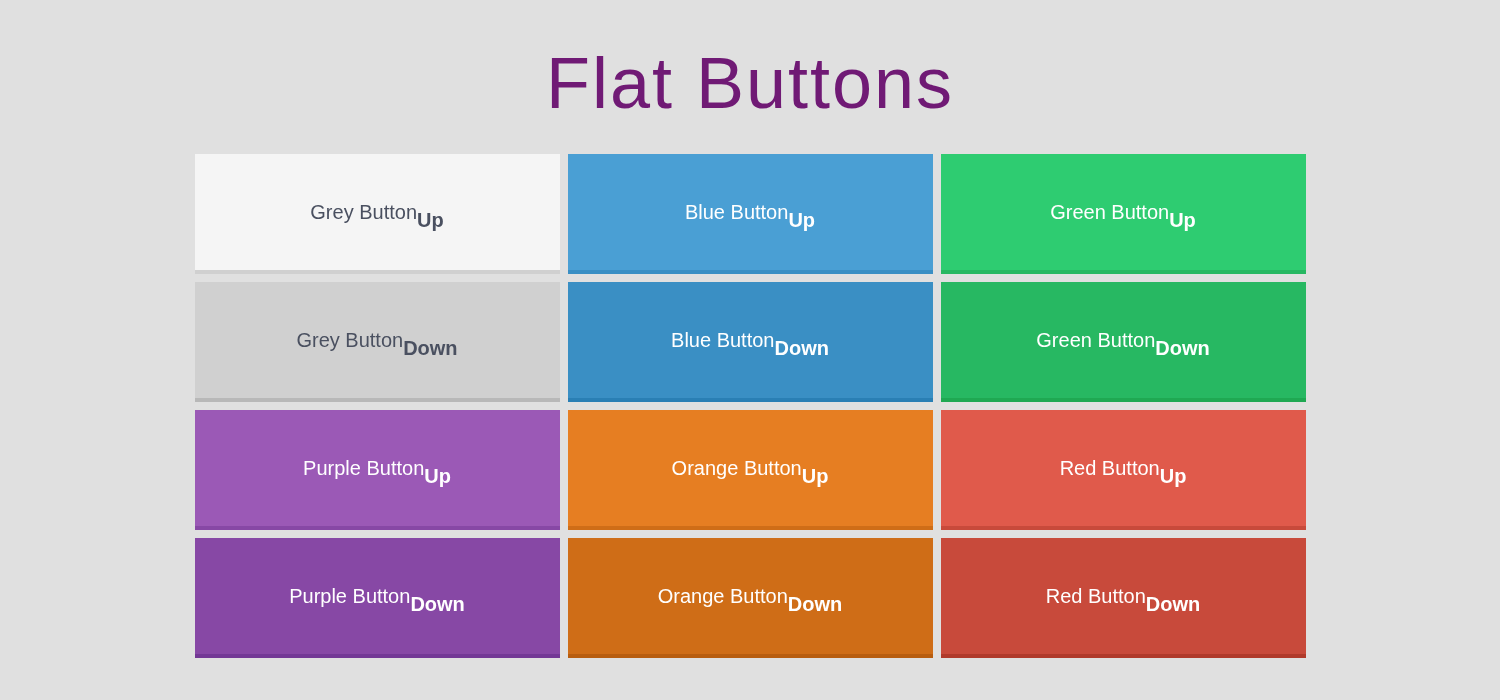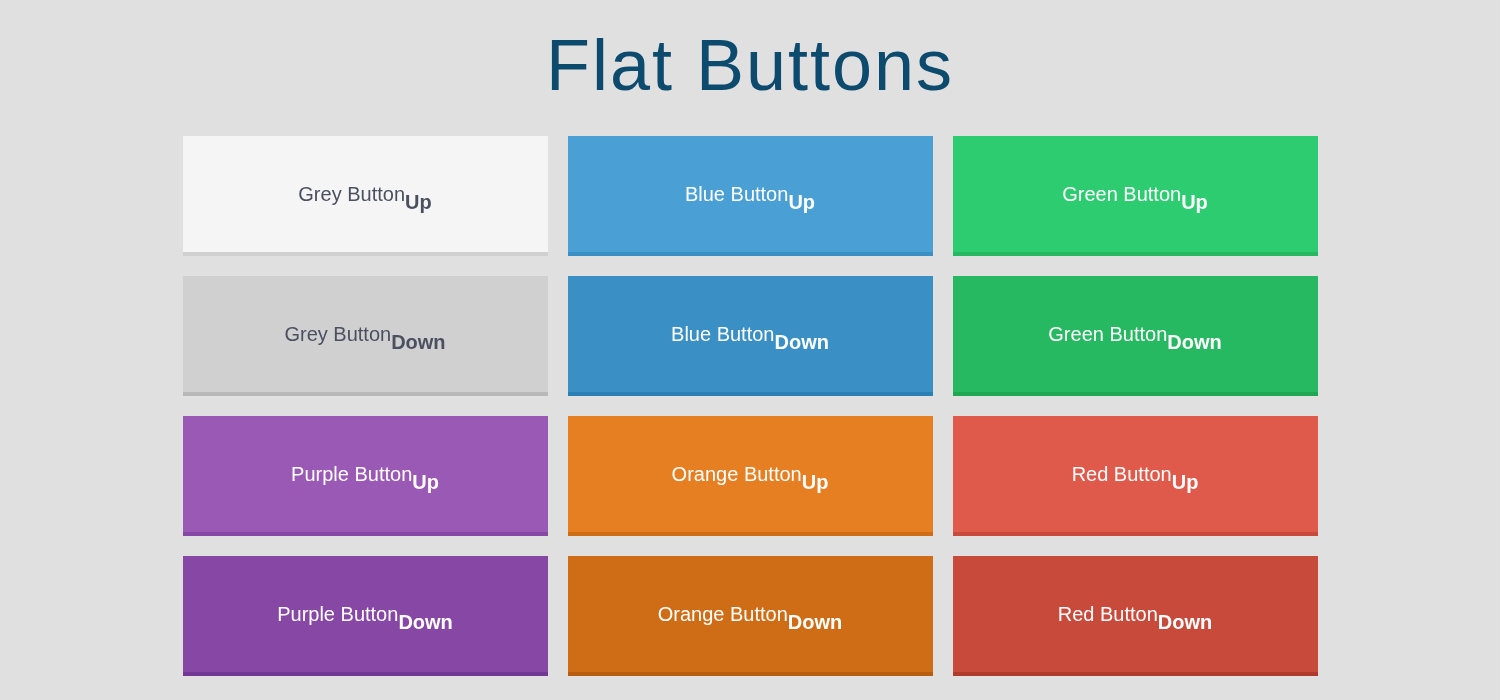--- a/index.html
+++ b/index.html
@@ -11,30 +11,30 @@
       flex-direction: column;
       align-items: center;
       justify-content: center;
       min-height: 700px;
       width: 1500px;
     }
 
     #page-title {
       font-size: 72px;
       font-weight: 200;
-      color: #0c4a6e;
+      color: #701a75;
       margin-bottom: 30px;
       letter-spacing: 2px;
     }
 
     .button-grid {
       display: grid;
       grid-template-columns: repeat(3, 365px);
       grid-template-rows: repeat(4, 120px);
-      gap: 20px;
+      gap: 8px;
     }
 
     .btn {
       display: flex;
       align-items: center;
       justify-content: center;
       font-size: 20px;
       font-weight: 300;
       cursor: pointer;
       border: none;

